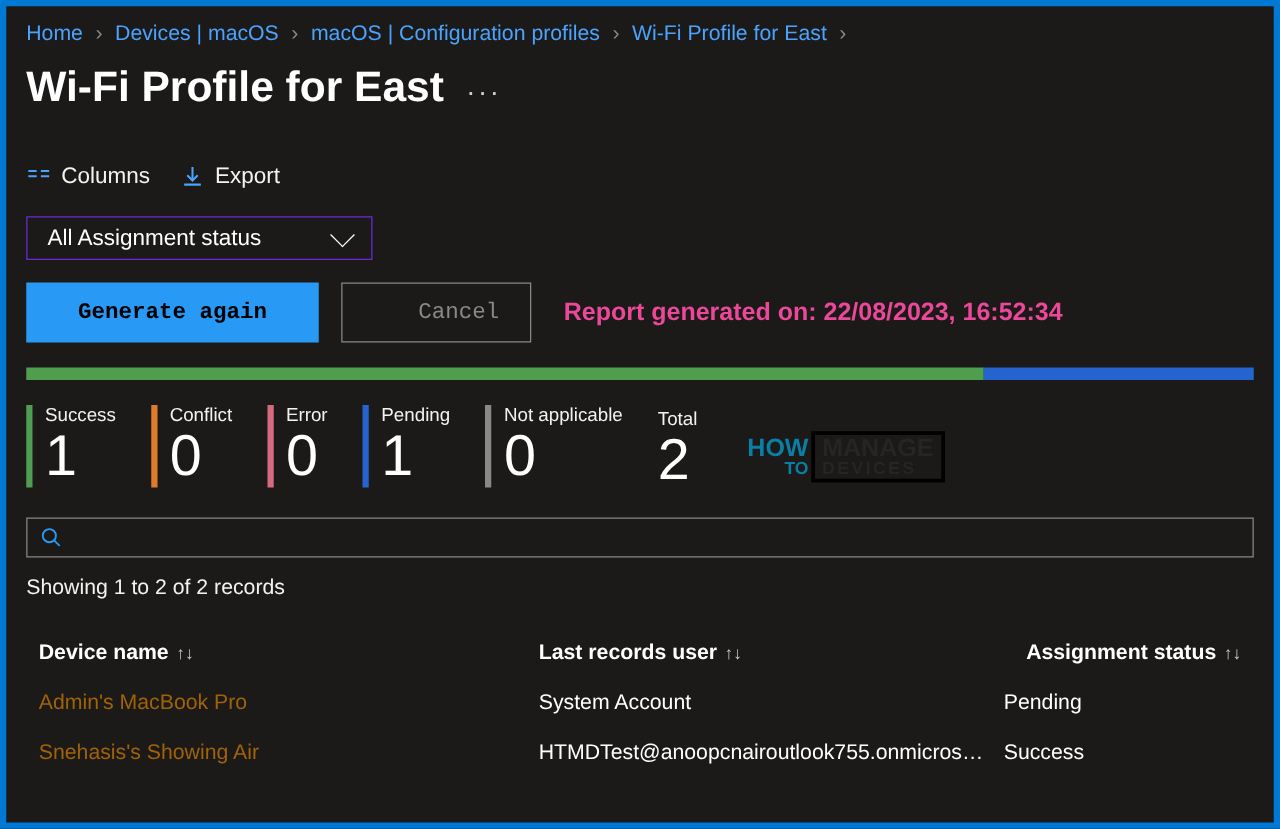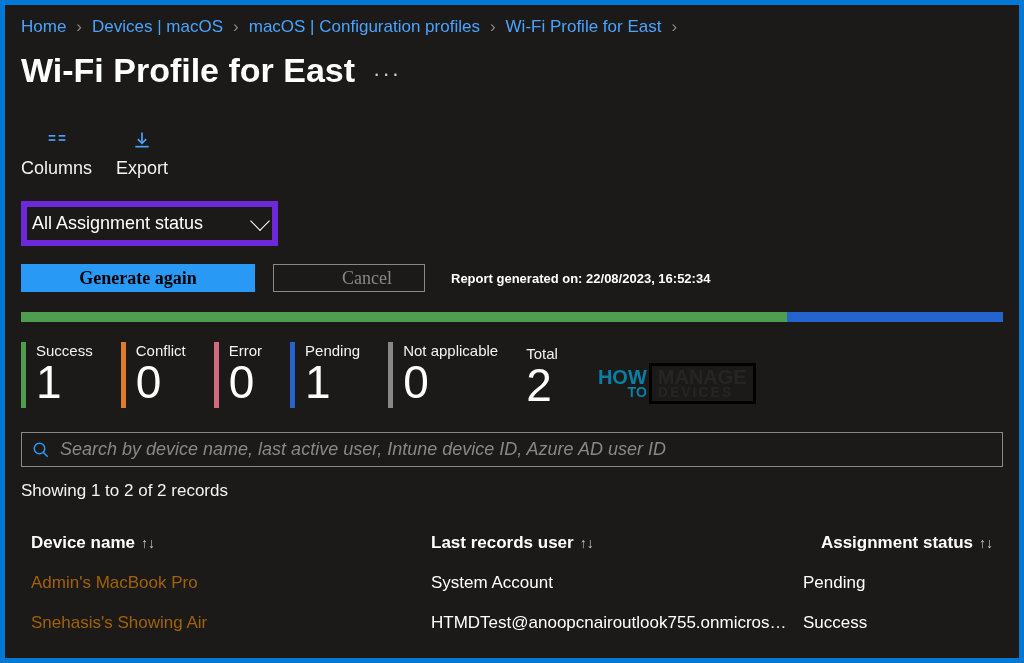--- a/index.html
+++ b/index.html
@@ -18,37 +18,37 @@
   .breadcrumb .sep { color: #8a8886; }
   .breadcrumb a { color: #4aa3ff; }
 
   
   .title-row { display: flex; align-items: center; gap: 18px; }
   .page-title { font-size: 34px; font-weight: 600; }
   .more-dots { font-size: 22px; letter-spacing: 2px; cursor: pointer; color: #d2d0ce; margin-top: 6px; }
 
   
   .toolbar { display: flex; gap: 24px; margin-top: 40px; margin-bottom: 22px; }
-  .tool-item { display: flex; align-items: center; gap: 8px; cursor: pointer; font-size: 18px; color: #f3f2f1; flex-direction: column; }
+  .tool-item { display: flex; align-items: center; gap: 8px; cursor: pointer; font-size: 18px; color: #f3f2f1; }
   .tool-item svg { width: 20px; height: 20px; stroke: #4aa3ff; fill: none; }
 
   
   .dropdown {
-    border: 6px solid #6d28d9; width: 257px;
-    padding: 6px 5px; display: flex; justify-content: space-between;
+    border: 1px solid #6d28d9; width: 277px;
+    padding: 6px 16px; display: flex; justify-content: space-between;
     align-items: center; font-size: 18px; cursor: pointer;
   }
   .chev { width: 14px; height: 14px; border-right: 1.5px solid #fff; border-bottom: 1.5px solid #fff; transform: rotate(45deg); margin-top: -6px; }
 
   
   .button-row { display: flex; align-items: center; gap: 18px; margin-top: 18px; }
-  .btn { border: none; font-size: 18px; height: 28px; width: 234px; cursor: pointer; font-family: Liberation Serif, serif; }
+  .btn { border: none; font-size: 18px; height: 48px; width: 234px; cursor: pointer; font-family: Liberation Mono, monospace; }
   .btn-primary { background: #2899f5; color: #000; font-weight: 600; }
   .btn-secondary { background: transparent; color: #8a8886; border: 1px solid #8a8886; width: 152px; padding-left: 36px; }
-  .report-ts { font-size: 13px; font-weight: 700; color: #ffffff; margin-left: 8px; }
+  .report-ts { font-size: 20px; font-weight: 700; color: #ec4899; margin-left: 8px; }
 
   
   .progress { height: 10px; display: flex; margin-top: 20px; }
   .progress .seg-green { flex: 0 0 78%; background: #4f9e4f; }
   .progress .seg-blue { flex: 1; background: #2564cf; }
 
   
   .stats { display: flex; align-items: flex-end; gap: 28px; margin-top: 20px; }
   .stat { display: flex; gap: 10px; }
   .stat .bar { width: 5px; height: 66px; }
@@ -195,21 +195,20 @@
       <small>DEVICES</small>
     </div>
   </div>
 </div>
 
 <div class="search-wrap">
   <svg class="search-icon" viewBox="0 0 24 24">
       <circle cx="10" cy="10" r="7" stroke-width="2"></circle>
       <line x1="15" y1="15" x2="21" y2="21" stroke-width="2"></line>
     </svg>
-  <input class="search-input" placeholder="Search by device name, last active user, Intune device ID, Azure AD user ID" style="">
 </div>
 
 <div class="records">Showing 1 to 2 of 2 records</div>
 
 <div class="table">
   <div class="thead">
     <div class="th col-device">
       <span>Device name</span>
       <span class="sort-arrows">↑↓</span>
     </div>

